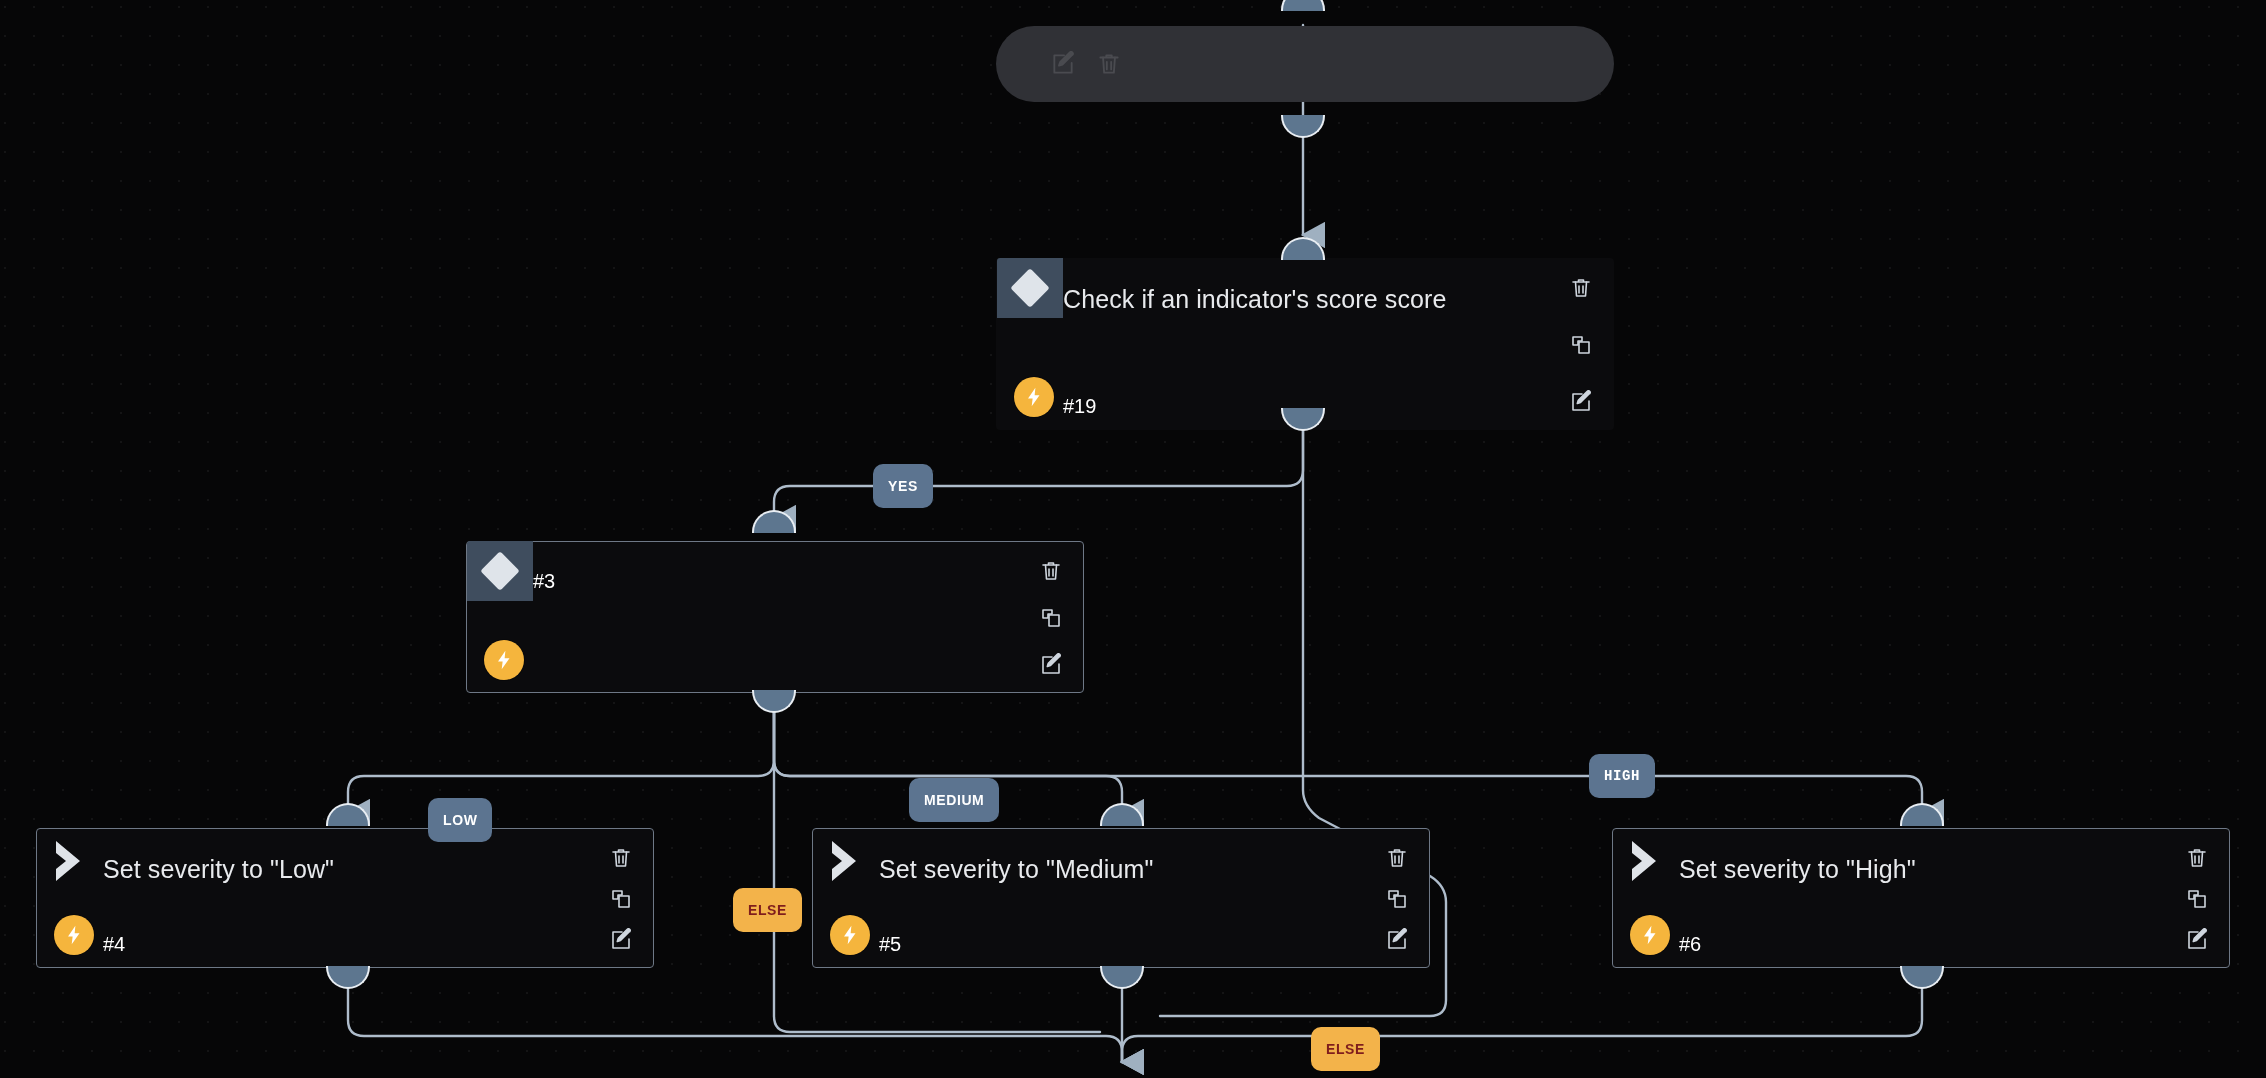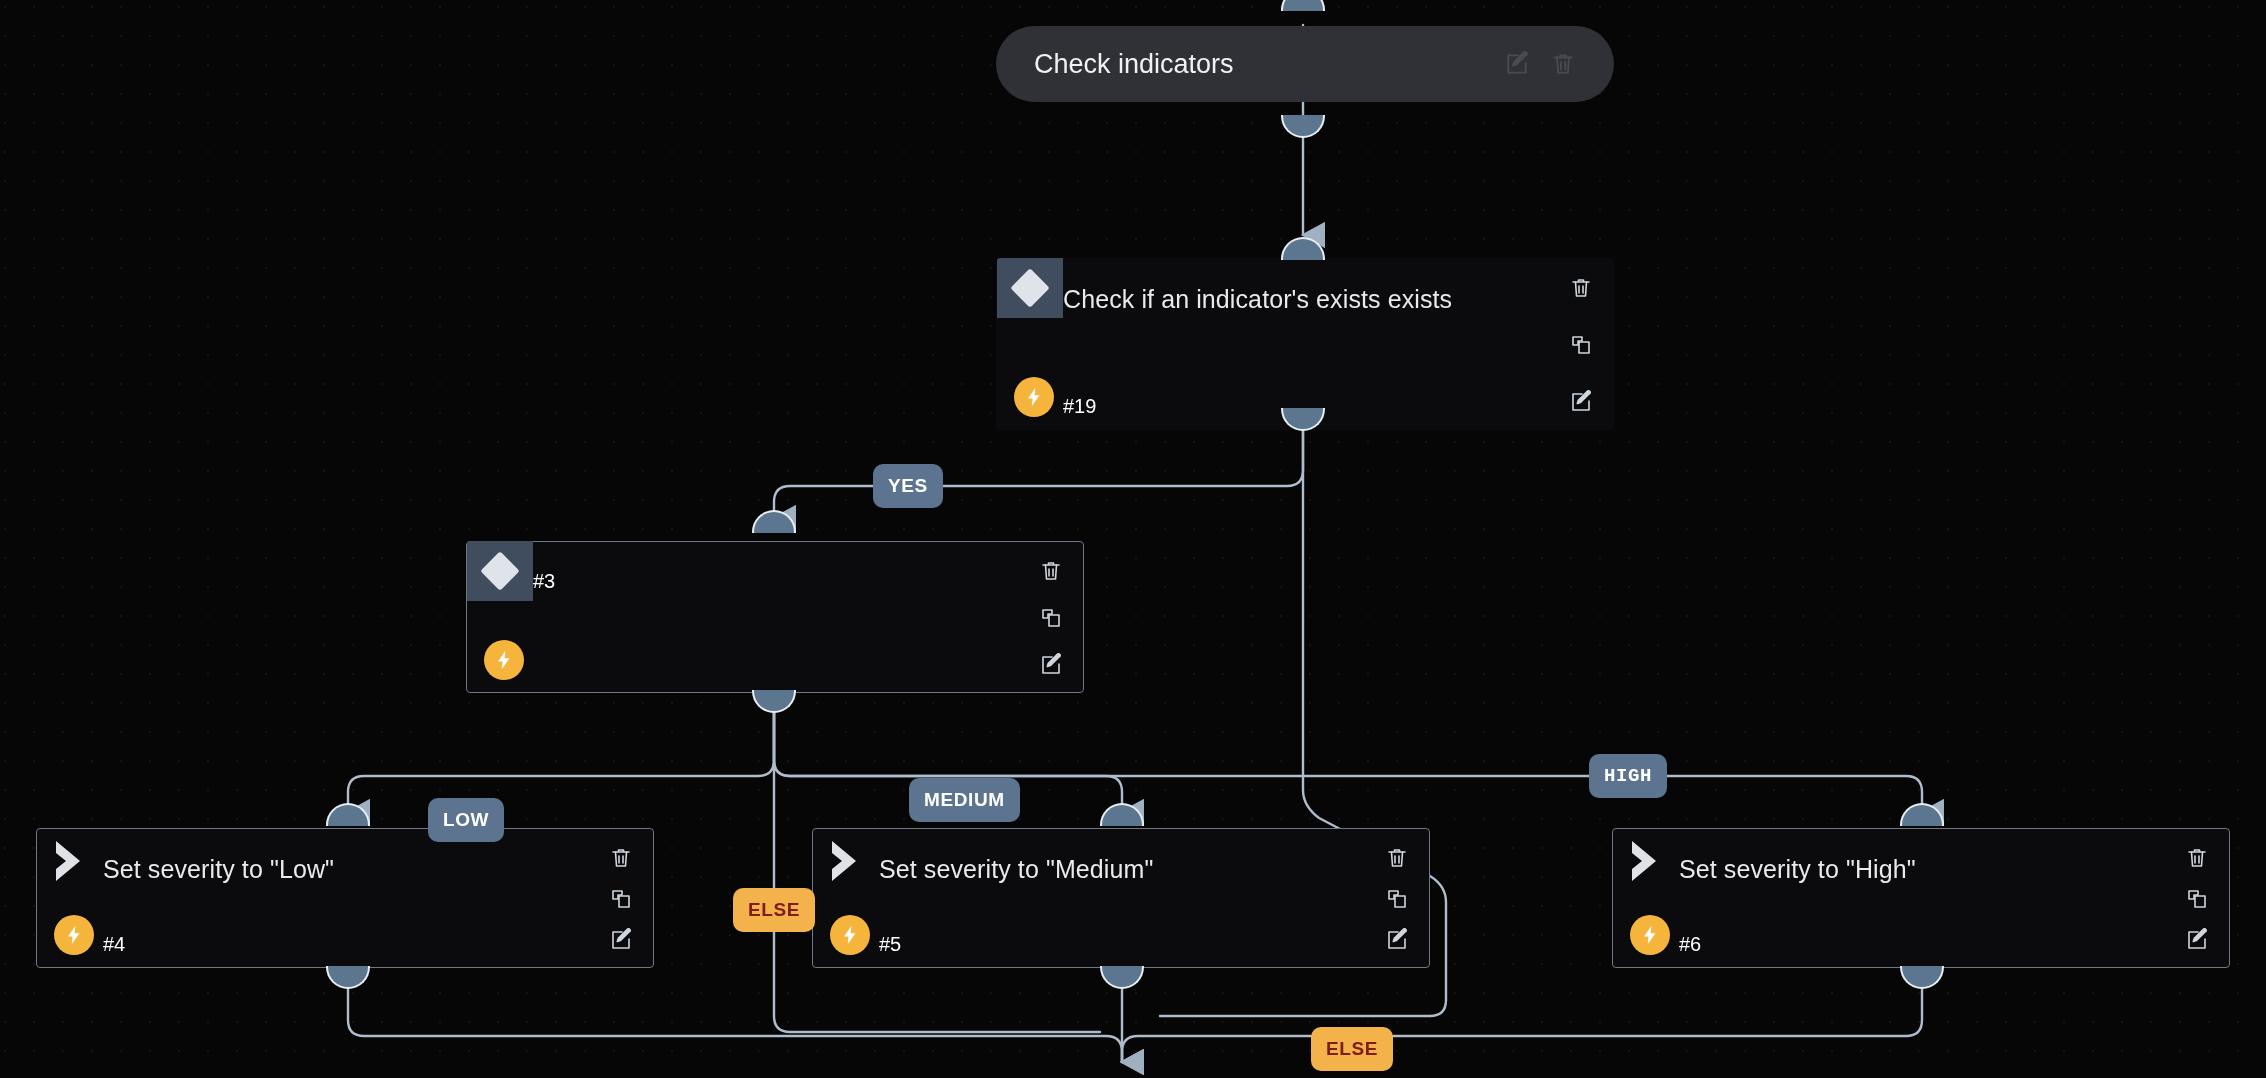--- a/index.html
+++ b/index.html
@@ -119,21 +119,21 @@
   .handle.bottom {
     border-radius:0 0 22px 22px;
     border-top:none;
   }
 
   
   .elabel {
     position:absolute; z-index:5;
     display:flex; align-items:center; justify-content:center;
     border-radius:10px;
-    font-size:19px; font-weight:bold;
+    font-size:14px; font-weight:bold;
     letter-spacing:.6px;
     color:#ffffff;
     height:44px;
     padding:0 15px;
   }
   .elabel.blue { background:#5a7governed; }
   .elabel.blue { background:#5c7490; }
   .elabel.amber { background:#f3b34a; color:#7f1d1d; }
 </style>
 </head>
@@ -174,21 +174,20 @@
                Q 1122 1036 1122 1052 L 1122 1062" marker-end="url(#arrow)"></path>
 
       <path d="M 1122 975 L 1122 1062" marker-end="url(#arrow)"></path>
 
       <path d="M 1922 975 L 1922 1020 Q 1922 1036 1906 1036 L 1138 1036
                Q 1122 1036 1122 1052 L 1122 1062" marker-end="url(#arrow)"></path>
     </g>
   </svg>
 
   <div id="title-pill">
-    <span class="pill-text">Check indicators</span>
     <span class="pill-act">
       <svg width="26" height="26" viewBox="0 0 24 24" fill="none" stroke="#4a4b50" stroke-width="1.7" stroke-linecap="round" stroke-linejoin="round">
         <path d="M4 4 h9 M4 4 v16 h16 v-9"></path>
         <path d="M20.5 3.5 l-9 9 -3.2 1 1-3.2 9-9 a1.7 1.7 0 0 1 2.4 2.4z" fill="#4a4b50"></path>
       </svg>
     </span>
     <span class="pill-act">
       <svg width="26" height="26" viewBox="0 0 24 24" fill="none" stroke="#4a4b50" stroke-width="1.7" stroke-linecap="round" stroke-linejoin="round">
         <path d="M4 6 h16 M9.5 6 V4 h5 v2"></path>
         <path d="M6.5 6 l1 14 h9 l1 -14"></path>
@@ -206,21 +205,21 @@
       <div class="icon-square">
         <div class="diamond"></div>
       </div>
       <div class="bolt">
         <svg width="22" height="22" viewBox="0 0 24 24">
             <path d="M13.5 2 L5.5 13.5 h5 L9.5 22 l8.5-11.8 h-5.3z" fill="#fff"></path>
           </svg>
       </div>
     </div>
     <div class="node-body">
-      <div class="node-title">Check if an indicator's exists exists</div>
+      <div class="node-title">Check if an indicator's score score</div>
       <div class="node-id">#19</div>
     </div>
     <div class="node-actions">
       <span class="act">
         <svg width="24" height="24" viewBox="0 0 24 24" fill="none" stroke="#cfd6de" stroke-width="1.6" stroke-linecap="round" stroke-linejoin="round">
           <path d="M4 6 h16 M9.5 6 V4 h5 v2"></path>
             <path d="M6.5 6 l1 14 h9 l1 -14"></path>
             <path d="M10 10 v7 M14 10 v7"></path>
         </svg>
       </span>

